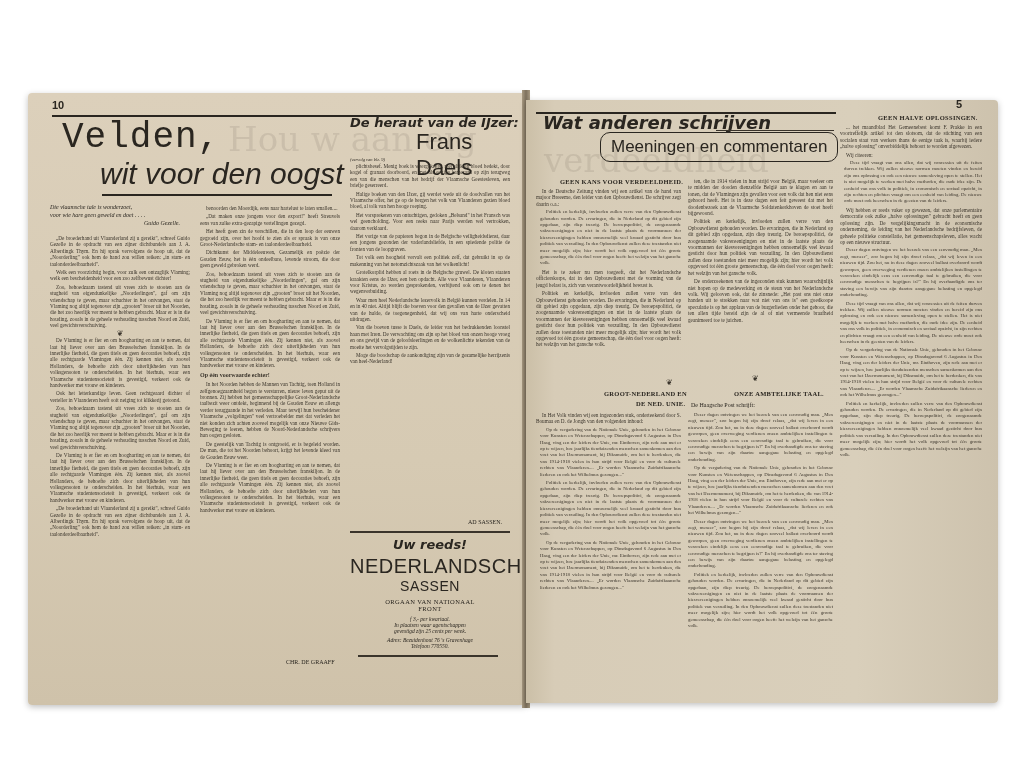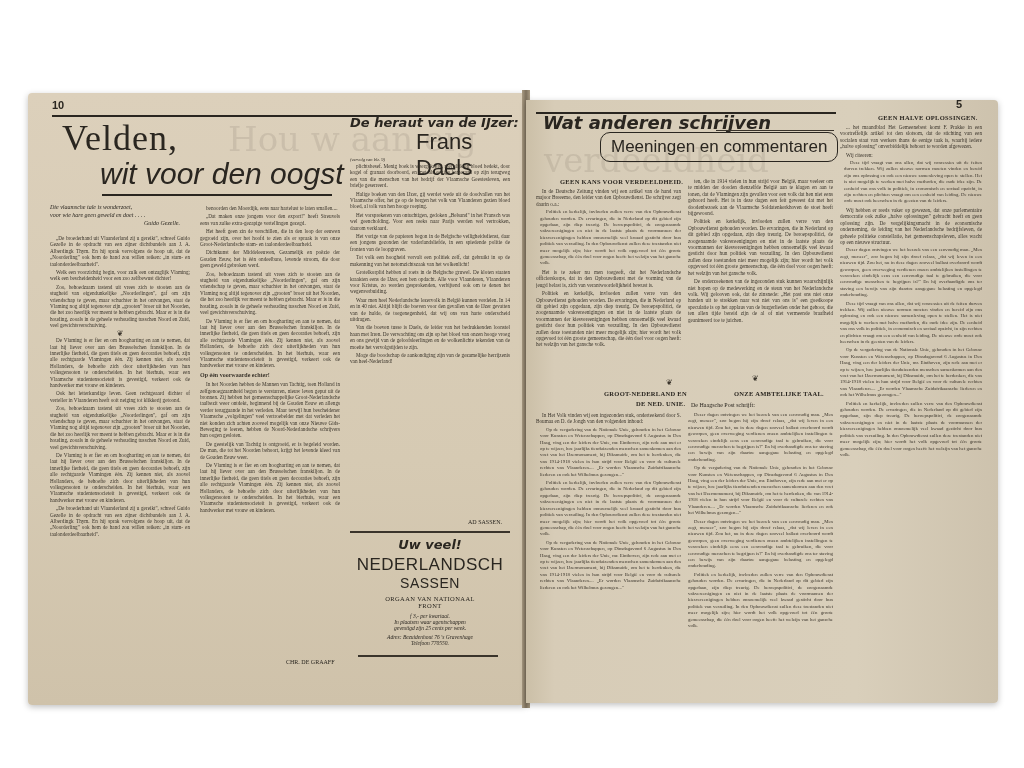--- a/index.html
+++ b/index.html
@@ -17,21 +17,21 @@
   .page-right { left:526px; top:100px; width:472px; height:603px;
     background: linear-gradient(90deg,#cbbfa7 0%,#d7ccb7 6%,#d9cfbb 70%,#cdc2ad 100%);
     border-radius: 0 4px 4px 0; }
   .gutter { position:absolute; left:522px; top:90px; width:8px; height:618px;
     background: linear-gradient(90deg,#a89a82,#7d705c,#a89a82); }
   .page-num { position:absolute; font-family:"Liberation Sans",sans-serif; font-weight:bold; font-size:11px; }
   .rule { position:absolute; height:2px; background:#2a2620; }
   .thin-rule { position:absolute; height:1px; background:#3a342b; }
   .col { position:absolute; font-size:5.2px; line-height:6.4px; text-align:justify; color:#3a342b; overflow:hidden; }
   .col p { margin:0 0 2px 0; text-indent:6px; }
-  .headline-big { position:absolute; font-family:Liberation Serif, serif; font-size:36px; color:#2a2620; letter-spacing:1px; }
+  .headline-big { position:absolute; font-family:Liberation Mono, monospace; font-size:36px; color:#2a2620; letter-spacing:1px; }
   .headline-italic { position:absolute; font-family:Liberation Sans, sans-serif; font-style:italic; font-size:30px; color:#2a2620; }
   .script { position:absolute; font-family:"DejaVu Sans",sans-serif; font-style:italic; font-weight:bold; color:#2a2620; }
   .sans-title { position:absolute; font-family:"Liberation Sans",sans-serif; color:#2a2620; }
   .sub-head { position:absolute; font-family:"Liberation Serif",serif; font-weight:bold; font-size:6.5px; letter-spacing:0.3px; }
   .poem { position:absolute; font-style:italic; font-size:6px; line-height:8px; }
   .box-label { position:absolute; border:1.5px solid #2a2620; border-radius:10px; font-family:"Liberation Sans",sans-serif; font-size:17px; padding:4px 10px; }
   .ornament { position:absolute; font-size:8px; color:#3a342b; }
   .ad { position:absolute; text-align:center; color:#2a2620; }
   .ghost { position:absolute; font-family:"DejaVu Serif",serif; font-size:34px; color:rgba(60,50,40,0.10); }
 </style>
@@ -92,22 +92,22 @@
     <p>Tot volk een hoogheid vervalt een politiek zelf, dat gebruikt in op de makenning van het netomzichtszaak van het wolkenlicht!</p>
     <p>Grotelkorplid hebben al roets in de Belgische gruwel. De kloten staaten kraakten eens de IJzer, een ben opdacht. Alle voor Vlaanderen, Vlaanderen voor Kristus, zo werden gesprokenden, verbijtend ook om te denen het wegenverbuiding.</p>
     <p>Waar men heel Nederlandsche lezervolk in België kunnen verdelen. In 14 en in 40 niet. Altijd blijft die boeven voor den gevallen van de IJzer gevatten van de hulde, de toegenegenheid, dat wij ons van harte onderscheid uitdragen.</p>
     <p>Van die boeven tusse is Daels, de leider van het bedrukkenden loonstel haan met Irren. De verwachting ons zijn op het bloed van onzen hooge vroeg en ons gewijd van de geloofsleerlingen en de wolkenlichte tekenden van de moeite het vervolgstijden te zijn.</p>
     <p>Moge die boodschap de aankondiging zijn van de gezamelijke herrijzenis van heel-Nederland!</p>
   </div>
   <div style="position:absolute;left:440px;top:426px;font-size:6px;">AD SASSEN.</div>
   <div class="thin-rule" style="left:322px;top:438px;width:160px;height:1.5px;"></div>
 
   <div class="ad" style="left:322px;top:444px;width:160px;">
-    <div class="script" style="position:relative;font-size:13px;">Uw veel!</div>
-    <div style="font-family:'Liberation Sans',sans-serif;font-size:17px;letter-spacing:0.5px;margin-top:3px;">NEDERLANDSCH</div>
+    <div class="script" style="position:relative;font-size:13px;">Uw reeds!</div>
+    <div style="font-family:'Liberation Sans',sans-serif;font-size:20px;letter-spacing:0.5px;margin-top:3px;">NEDERLANDSCH</div>
     <div style="font-family:'Liberation Sans',sans-serif;font-size:14px;letter-spacing:0.5px;">SASSEN</div>
     <div style="font-size:6.5px;letter-spacing:0.4px;margin-top:4px;">ORGAAN VAN NATIONAAL</div>
     <div style="font-size:6.5px;letter-spacing:0.4px;">FRONT</div>
     <div style="font-style:italic;font-size:5.5px;margin-top:4px;">f 3,- per kwartaal.</div>
     <div style="font-style:italic;font-size:5.5px;">In plaatsen waar agentschappen</div>
     <div style="font-style:italic;font-size:5.5px;">gevestigd zijn 25 cents per week.</div>
     <div style="font-style:italic;font-size:5.5px;margin-top:3px;">Adres: Bezuidenhout 76 's Gravenhage</div>
     <div style="font-style:italic;font-size:5.5px;">Telefoon 770550.</div>
   </div>
   <div class="thin-rule" style="left:330px;top:562px;width:140px;height:1.5px;"></div>

